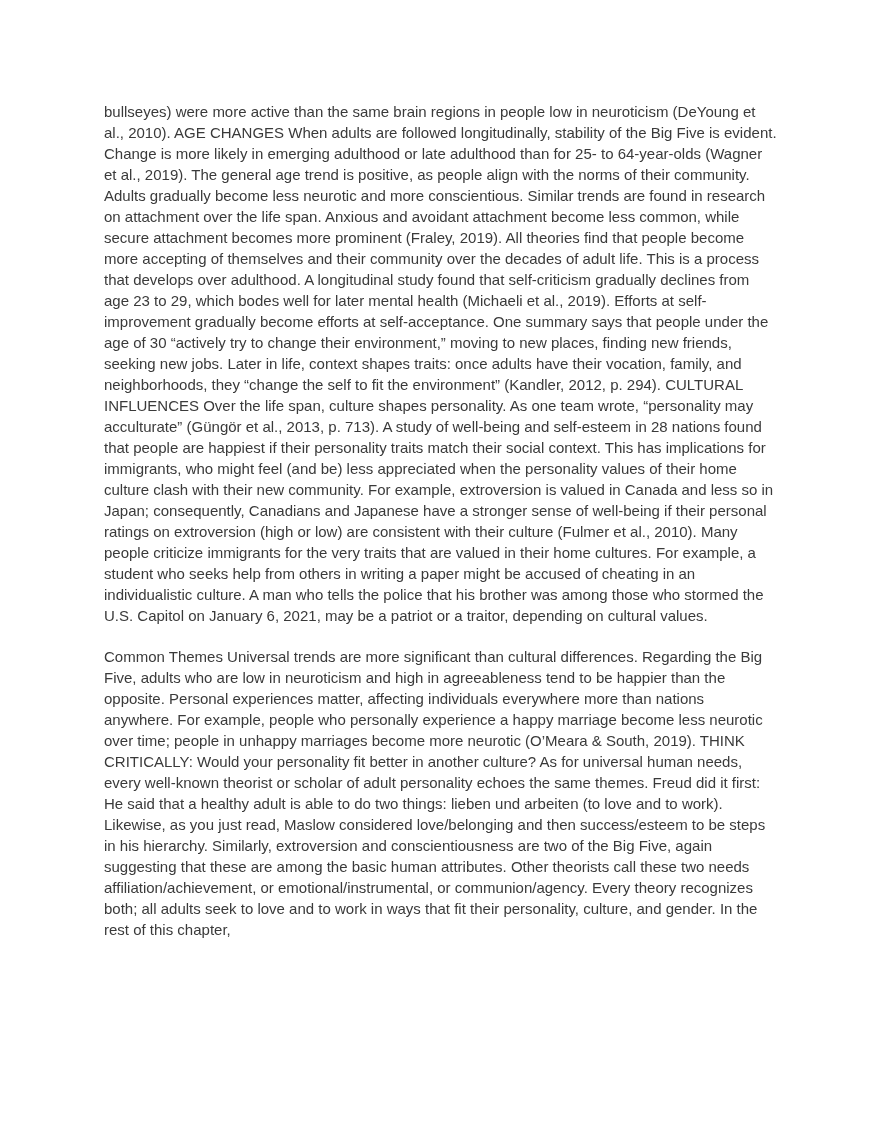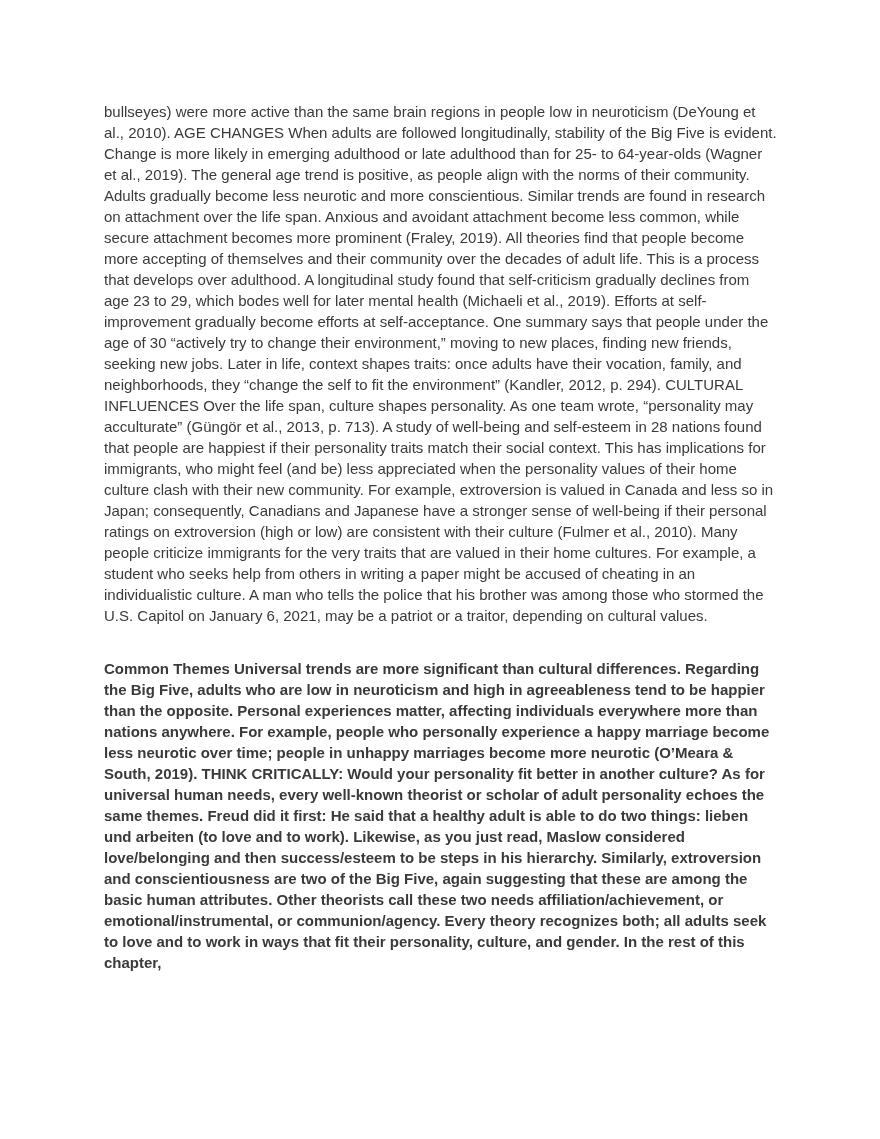--- a/index.html
+++ b/index.html
@@ -23,22 +23,21 @@
     font-size: 15px;
     line-height: 21px;
     color: #3a3a3a;
     text-align: left;
   }
   .text-block p {
     margin: 0;
     padding: 0;
   }
   .text-block p + p {
-    margin-top: 32px;
-    font-weight: bold;
+    margin-top: 20px;
   }
 </style>
 </head>
 <body>
 
 <div class="page">
   <div class="text-block">
     <p>bullseyes) were more active than the same brain regions in people low in neuroticism (DeYoung et al., 2010). AGE CHANGES When adults are followed longitudinally, stability of the Big Five is evident. Change is more likely in emerging adulthood or late adulthood than for 25- to 64-year-olds (Wagner et al., 2019). The general age trend is positive, as people align with the norms of their community. Adults gradually become less neurotic and more conscientious. Similar trends are found in research on attachment over the life span. Anxious and avoidant attachment become less common, while secure attachment becomes more prominent (Fraley, 2019). All theories find that people become more accepting of themselves and their community over the decades of adult life. This is a process that develops over adulthood. A longitudinal study found that self-criticism gradually declines from age 23 to 29, which bodes well for later mental health (Michaeli et al., 2019). Efforts at self-improvement gradually become efforts at self-acceptance. One summary says that people under the age of 30 “actively try to change their environment,” moving to new places, finding new friends, seeking new jobs. Later in life, context shapes traits: once adults have their vocation, family, and neighborhoods, they “change the self to fit the environment” (Kandler, 2012, p. 294). CULTURAL INFLUENCES Over the life span, culture shapes personality. As one team wrote, “personality may acculturate” (Güngör et al., 2013, p. 713). A study of well-being and self-esteem in 28 nations found that people are happiest if their personality traits match their social context. This has implications for immigrants, who might feel (and be) less appreciated when the personality values of their home culture clash with their new community. For example, extroversion is valued in Canada and less so in Japan; consequently, Canadians and Japanese have a stronger sense of well-being if their personal ratings on extroversion (high or low) are consistent with their culture (Fulmer et al., 2010). Many people criticize immigrants for the very traits that are valued in their home cultures. For example, a student who seeks help from others in writing a paper might be accused of cheating in an individualistic culture. A man who tells the police that his brother was among those who stormed the U.S. Capitol on January 6, 2021, may be a patriot or a traitor, depending on cultural values.</p>
     <p>Common Themes Universal trends are more significant than cultural differences. Regarding the Big Five, adults who are low in neuroticism and high in agreeableness tend to be happier than the opposite. Personal experiences matter, affecting individuals everywhere more than nations anywhere. For example, people who personally experience a happy marriage become less neurotic over time; people in unhappy marriages become more neurotic (O’Meara &amp; South, 2019). THINK CRITICALLY: Would your personality fit better in another culture? As for universal human needs, every well-known theorist or scholar of adult personality echoes the same themes. Freud did it first: He said that a healthy adult is able to do two things: lieben und arbeiten (to love and to work). Likewise, as you just read, Maslow considered love/belonging and then success/esteem to be steps in his hierarchy. Similarly, extroversion and conscientiousness are two of the Big Five, again suggesting that these are among the basic human attributes. Other theorists call these two needs affiliation/achievement, or emotional/instrumental, or communion/agency. Every theory recognizes both; all adults seek to love and to work in ways that fit their personality, culture, and gender. In the rest of this chapter,</p>
   </div>

